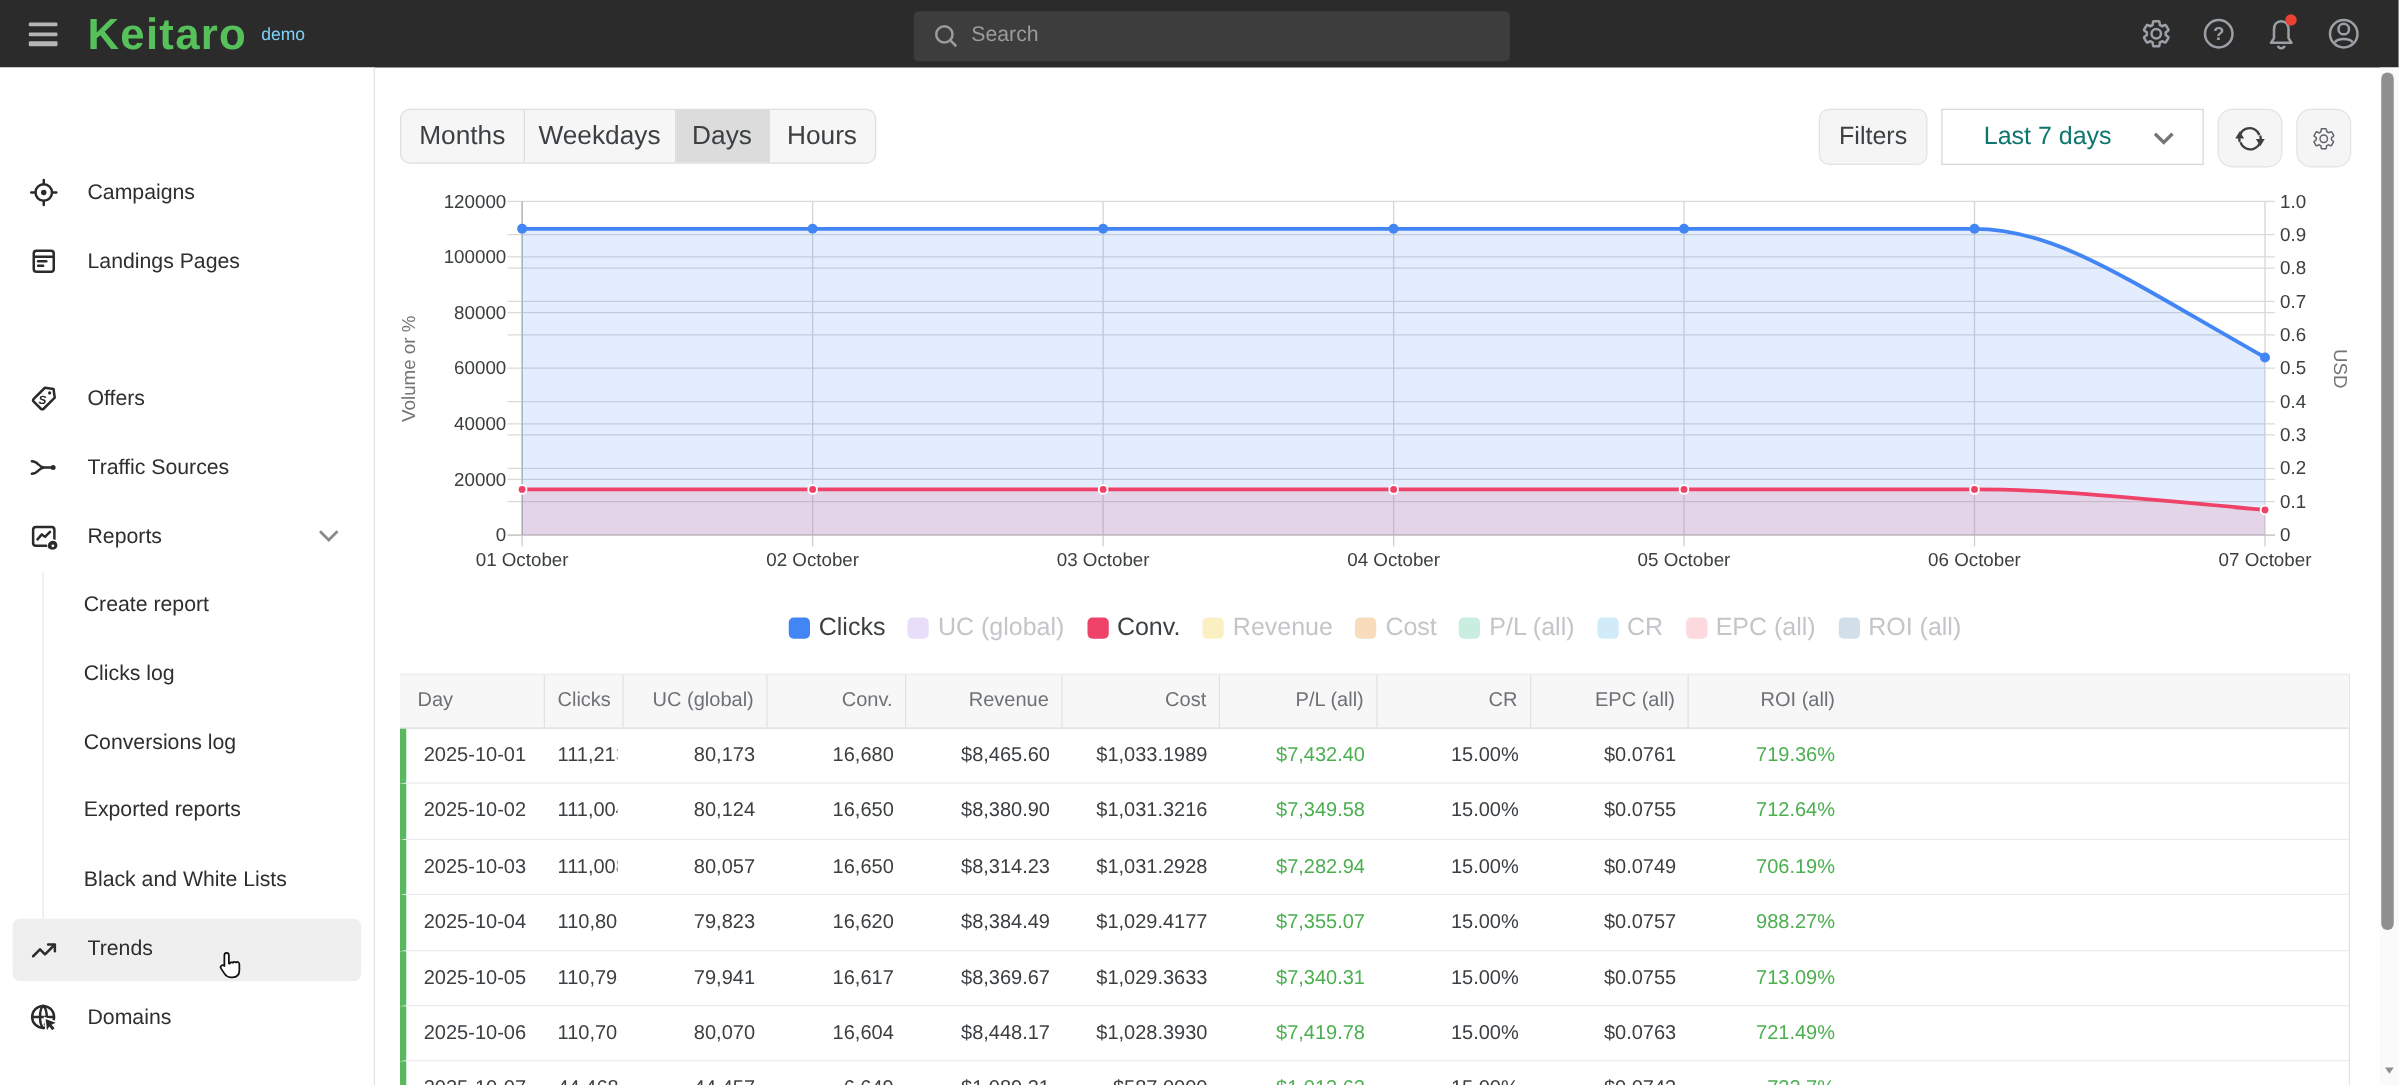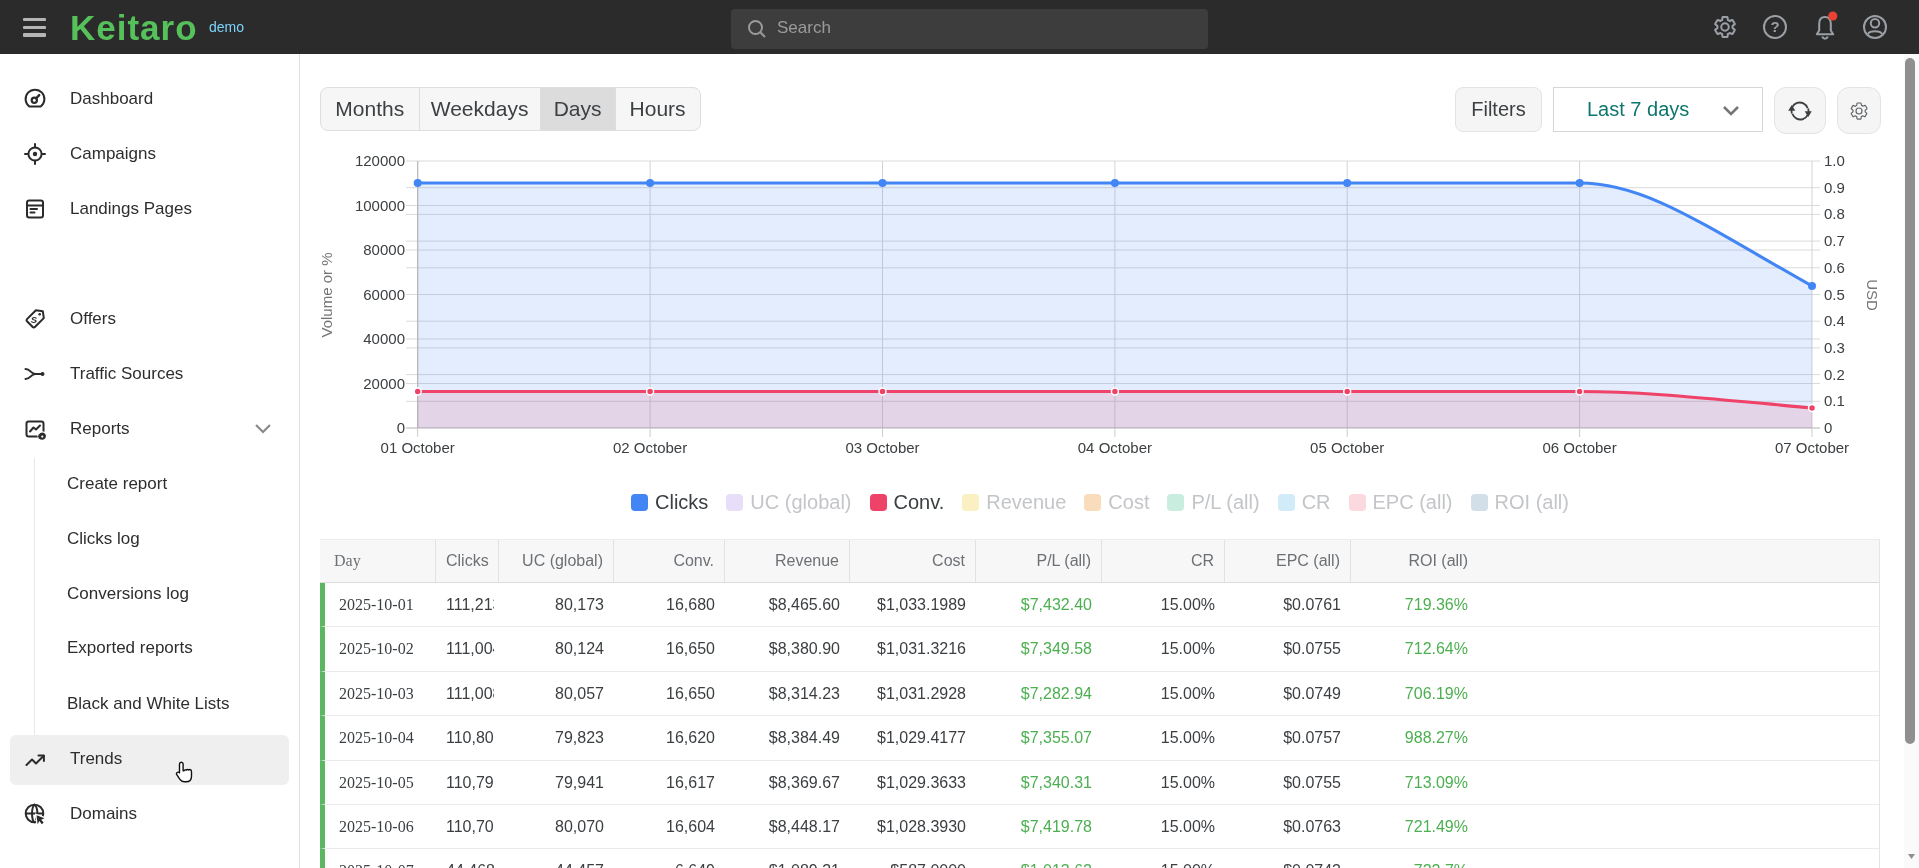--- a/index.html
+++ b/index.html
@@ -39,21 +39,21 @@
 #table { position:absolute; left:320px; top:539px; width:1560px; border-right:1px solid #e4e4e4; }
 .trow { display:flex; width:100%; }
 .hrow { height:44px; background:#f7f7f7; border-top:1px solid #ececec; border-bottom:1px solid #dcdcdc; }
 .hrow .c { color:#6d7175; border-right:1px solid #e2e2e2; }
 .hrow .c:last-child, .hrow .c.noborder { border-right:none; }
 .drow { height:44.4px; border-bottom:1px solid #ebebeb; border-left:5px solid #5cb860; }
 .c { display:block; line-height:43.4px; text-align:right; padding:0 10px; font-size:16px; color:#3b3f42; overflow:hidden; white-space:nowrap; }
 .hrow .c { line-height:42px; }
 .c.l { text-align:left; padding-left:14px; }
 .green { color:#4caf50; }
-.cw0{width:116px;font-family:Liberation Serif, serif;} .cw1{width:63px;} .cw2{width:115px;} .cw3{width:111px;} .cw4{width:125px;} .cw5{width:126px;} .cw6{width:126px;} .cw7{width:123px;} .cw8{width:126px;} .cw9{width:127px;} .cwf{flex:1;}
+.cw0{width:116px;} .cw1{width:63px;} .cw2{width:115px;} .cw3{width:111px;} .cw4{width:125px;} .cw5{width:126px;} .cw6{width:126px;} .cw7{width:123px;} .cw8{width:126px;} .cw9{width:127px;} .cwf{flex:1;}
 .drow .cw0{width:111px;} .drow .cw1{width:58px;} .drow .cw2{width:120px;}
 
 
 #legend { position:absolute; left:320px; top:491px; width:1560px; display:flex; justify-content:center; gap:18px; align-items:center; }
 .li { display:flex; align-items:center; font-size:20px; color:#c3c5c8; }
 .li.on { color:#3c4043; }
 .li .sq { width:17px; height:17px; border-radius:4px; margin-right:7px; }
 
 
 #sbtrack { position:absolute; left:1904px; top:54px; width:15px; height:814px; background:#fafafa; }
@@ -93,28 +93,20 @@
      <circle cx="21.8" cy="16" r="4.6" fill="#e94235"></circle>
       </svg>
     <svg class="navicon" style="left:1861px;" width="28" height="54" viewBox="0 0 28 54" id="icon-user">
         <circle cx="14" cy="27" r="11" fill="none" stroke="#9aa0a6" stroke-width="2"></circle>
         <circle cx="14" cy="23.3" r="4.2" fill="none" stroke="#9aa0a6" stroke-width="2"></circle>
      <path d="M6.9 33.9 C9 30.4 19 30.4 21.1 33.9" fill="none" stroke="#9aa0a6" stroke-width="2"></path>
       </svg>
   </div>
 
   <div id="sidebar">
-    <div class="mi" style="top:17px;">
-        <span class="txt">Dashboard</span>
-        <svg class="ic" width="24" height="24" viewBox="0 0 24 24">
-          <path d="M6.3 19.5 A9.4 9.4 0 1 1 17.7 19.5 Z" fill="none" stroke="#2b2b2b" stroke-width="2" stroke-linecap="round" stroke-linejoin="round"></path>
-          <circle cx="11.3" cy="13.2" r="2.6" fill="none" stroke="#2b2b2b" stroke-width="2.2"></circle>
-          <line x1="13.2" y1="11.3" x2="16.2" y2="8.1" stroke="#2b2b2b" stroke-width="2.4" stroke-linecap="round"></line>
-        </svg>
-      </div>
     <div class="mi" style="top:72px;">
         <span class="txt">Campaigns</span>
         <svg class="ic" width="24" height="24" viewBox="0 0 24 24">
           <circle cx="12" cy="12" r="6.6" fill="none" stroke="#2b2b2b" stroke-width="2" stroke-linecap="round" stroke-linejoin="round"></circle>
           <circle cx="12" cy="12" r="2.2" fill="#2b2b2b"></circle>
           <line x1="12" y1="2" x2="12" y2="5.2" fill="none" stroke="#2b2b2b" stroke-width="2" stroke-linecap="round" stroke-linejoin="round"></line>
           <line x1="12" y1="18.8" x2="12" y2="22" fill="none" stroke="#2b2b2b" stroke-width="2" stroke-linecap="round" stroke-linejoin="round"></line>
           <line x1="2" y1="12" x2="5.2" y2="12" fill="none" stroke="#2b2b2b" stroke-width="2" stroke-linecap="round" stroke-linejoin="round"></line>
           <line x1="18.8" y1="12" x2="22" y2="12" fill="none" stroke="#2b2b2b" stroke-width="2" stroke-linecap="round" stroke-linejoin="round"></line>
         </svg>

